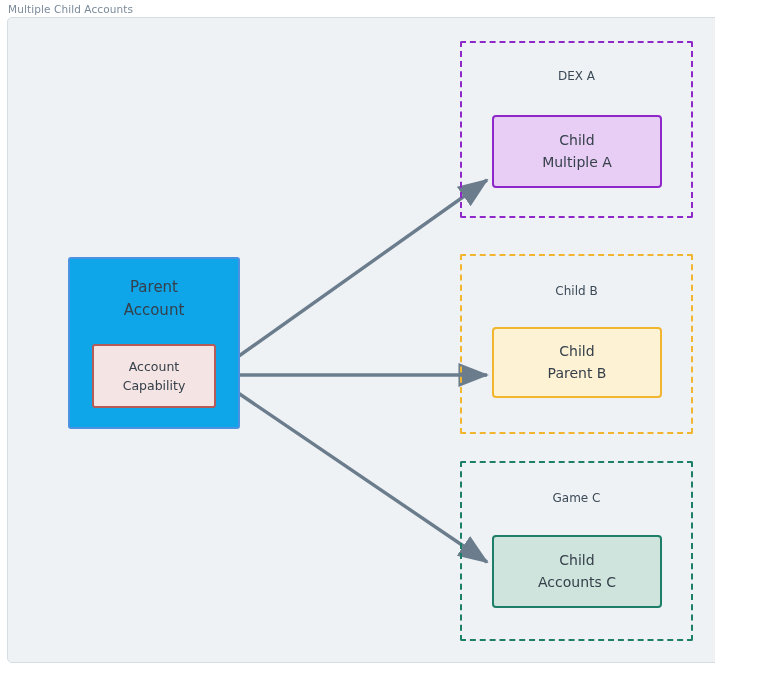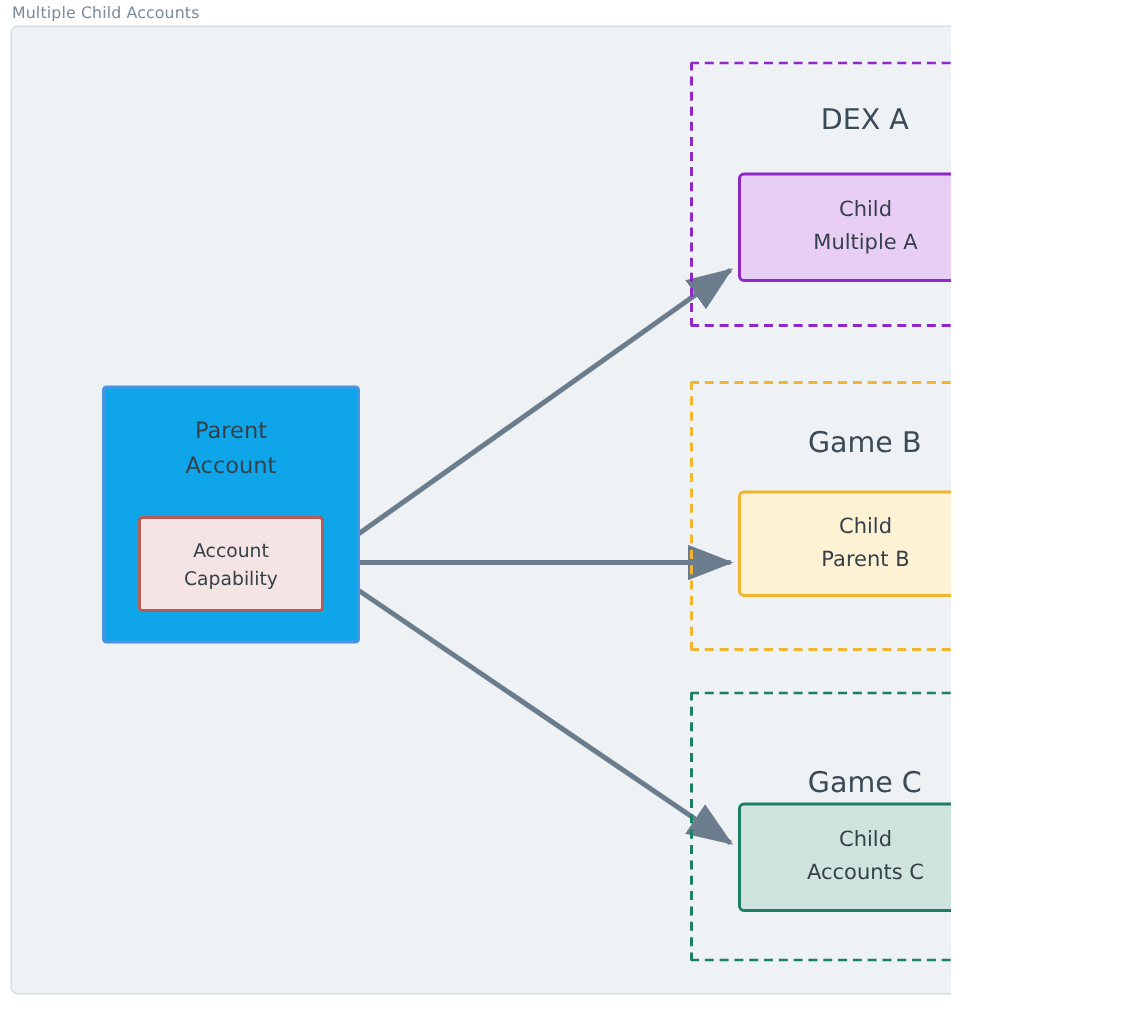--- a/index.html
+++ b/index.html
@@ -3,21 +3,21 @@
 <meta charset="utf-8">
 <style>
   html, body {
     margin: 0;
     padding: 0;
     background: #ffffff;
     font-family: "DejaVu Sans", "Liberation Sans", sans-serif;
   }
   #root {
     position: relative;
-    width: 634px;
+    width: 715px;
     height: 678px;
     overflow: hidden;
     background: #ffffff;
   }
   #frame-title {
     position: absolute;
     left: 8px;
     top: 3px;
     font-size: 10.5px;
     color: #7b8a9a;
@@ -56,21 +56,21 @@
   .cluster {
     position: absolute;
     box-sizing: border-box;
     background: transparent;
   }
   .cluster-label {
     position: absolute;
     left: 0;
     right: 0;
     text-align: center;
-    font-size: 19px;
+    font-size: 12px;
     color: #3c4a57;
   }
   .node-line {
     display: block;
     line-height: 1.52;
     white-space: nowrap;
   }
 
   
   #node-parent-account {
@@ -116,21 +116,21 @@
   #cluster-game-c {
     left: 460px;
     top: 461px;
     width: 233px;
     height: 180px;
     border: 2px dashed #1d7f68;
     border-radius: 2px;
   }
   #cluster-dex-a .cluster-label { top: 26px; }
   #cluster-defi-b .cluster-label { top: 28px; }
-  #cluster-game-c .cluster-label { top: 28px; margin-top: 20px; }
+  #cluster-game-c .cluster-label { top: 28px; }
 
   
   #node-child-a {
     left: 492px;
     top: 115px;
     width: 170px;
     height: 73px;
     background: #e8cef5;
     border: 2px solid #8e28c9;
     border-radius: 4px;
@@ -175,21 +175,21 @@
     <line x1="222" y1="368" x2="487" y2="180" stroke="#6b7c8c" stroke-width="3.4" marker-end="url(#arrowhead)"></line>
     <line x1="222" y1="375" x2="487" y2="375" stroke="#6b7c8c" stroke-width="3.4" marker-end="url(#arrowhead)"></line>
     <line x1="222" y1="382" x2="487" y2="562" stroke="#6b7c8c" stroke-width="3.4" marker-end="url(#arrowhead)"></line>
   </svg>
 
   <div class="cluster" id="cluster-dex-a">
     <span class="cluster-label">DEX A</span>
   </div>
 
   <div class="cluster" id="cluster-defi-b">
-    <span class="cluster-label">Game B</span>
+    <span class="cluster-label">Child B</span>
   </div>
 
   <div class="cluster" id="cluster-game-c">
     <span class="cluster-label">Game C</span>
   </div>
 
   <div class="node" id="node-parent-account">
     <span class="node-line">Parent</span>
     <span class="node-line">Account</span>
   </div>

